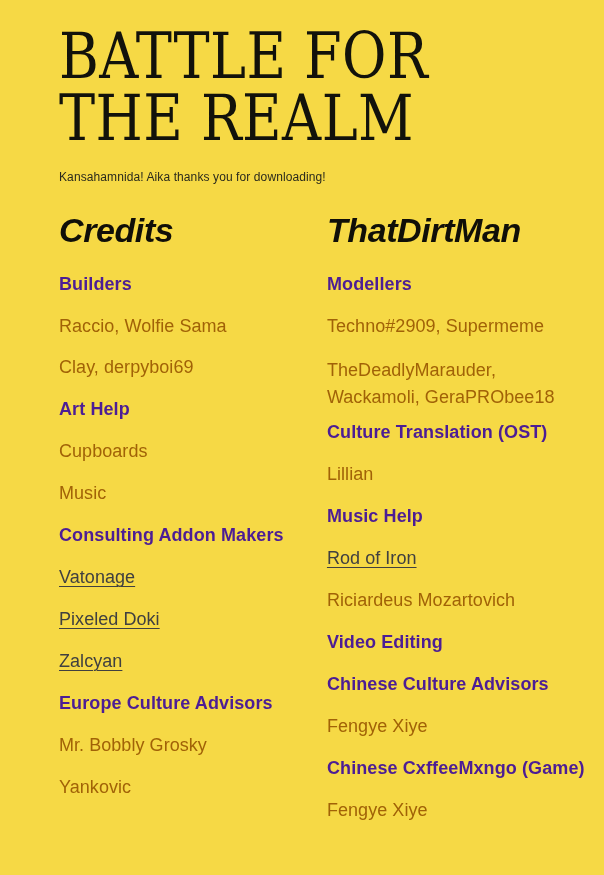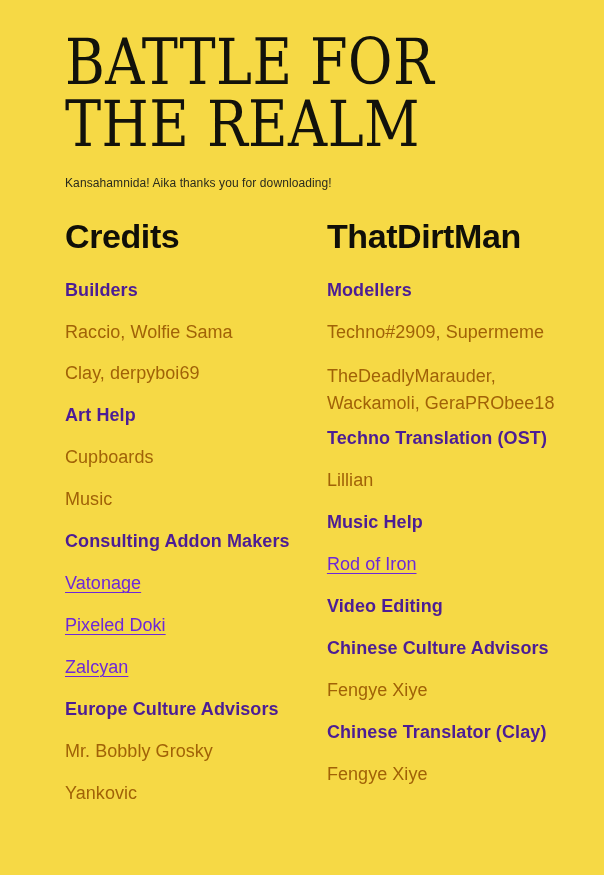--- a/index.html
+++ b/index.html
@@ -14,21 +14,21 @@
     font-family: "Liberation Sans", sans-serif;
     color: #1c1c14;
     overflow: hidden;
     position: relative;
   }
   .page {
     width: 604px;
     height: 875px;
     position: relative;
     box-sizing: border-box;
-    padding: 18px;
+    padding: 12px;
   }
 
   
   .masthead {
     padding: 14px 40px 0 47px;
   }
   .title {
     font-family: "DejaVu Serif", "Liberation Serif", serif;
     font-weight: 400;
     font-size: 63px;
@@ -62,35 +62,36 @@
   .column.right {
     width: 277px;
   }
   .col-heading {
     font-size: 34px;
     font-weight: bold;
     line-height: 1.05;
     letter-spacing: -0.4px;
     margin: 0 0 25px 0;
     color: #100f08;
+    font-style: italic;
   }
   .entry {
     font-size: 18px;
     line-height: 1.22;
     margin: 0 0 20px 0;
     color: #a16207;
     letter-spacing: 0.05px;
   }
   .entry.cat {
     font-weight: bold;
     color: #4c1d95;
     letter-spacing: 0.1px;
   }
   .entry.link {
-    color: #6d28d9;
+    color: #404040;
     text-decoration: underline;
     text-decoration-thickness: 1px;
     text-underline-offset: 3px;
     cursor: pointer;
     display: inline-block;
   }
   .entry.wrap {
     margin-bottom: 11px;
     line-height: 1.5;
   }
@@ -131,26 +132,27 @@
           <div class="entry">Yankovic</div>
         </div>
     </div>
 
     <div class="column right">
       <h2 class="col-heading">ThatDirtMan</h2>
       <div class="col-entries">
           <div class="entry cat">Modellers</div>
           <div class="entry">Techno#2909, Supermeme</div>
           <div class="entry wrap">TheDeadlyMarauder, Wackamoli, GeraPRObee18</div>
-          <div class="entry cat">Techno Translation (OST)</div>
+          <div class="entry cat">Culture Translation (OST)</div>
           <div class="entry">Lillian</div>
           <div class="entry cat">Music Help</div>
           <div class="entry-row"><a class="entry link" href="#">Rod of Iron</a></div>
+          <div class="entry">Riciardeus Mozartovich</div>
           <div class="entry cat">Video Editing</div>
           <div class="entry cat">Chinese Culture Advisors</div>
           <div class="entry">Fengye Xiye</div>
-          <div class="entry cat">Chinese Translator (Clay)</div>
+          <div class="entry cat">Chinese CxffeeMxngo (Game)</div>
           <div class="entry">Fengye Xiye</div>
         </div>
     </div>
   </div>
 
 </div>
 
 </body></html>

